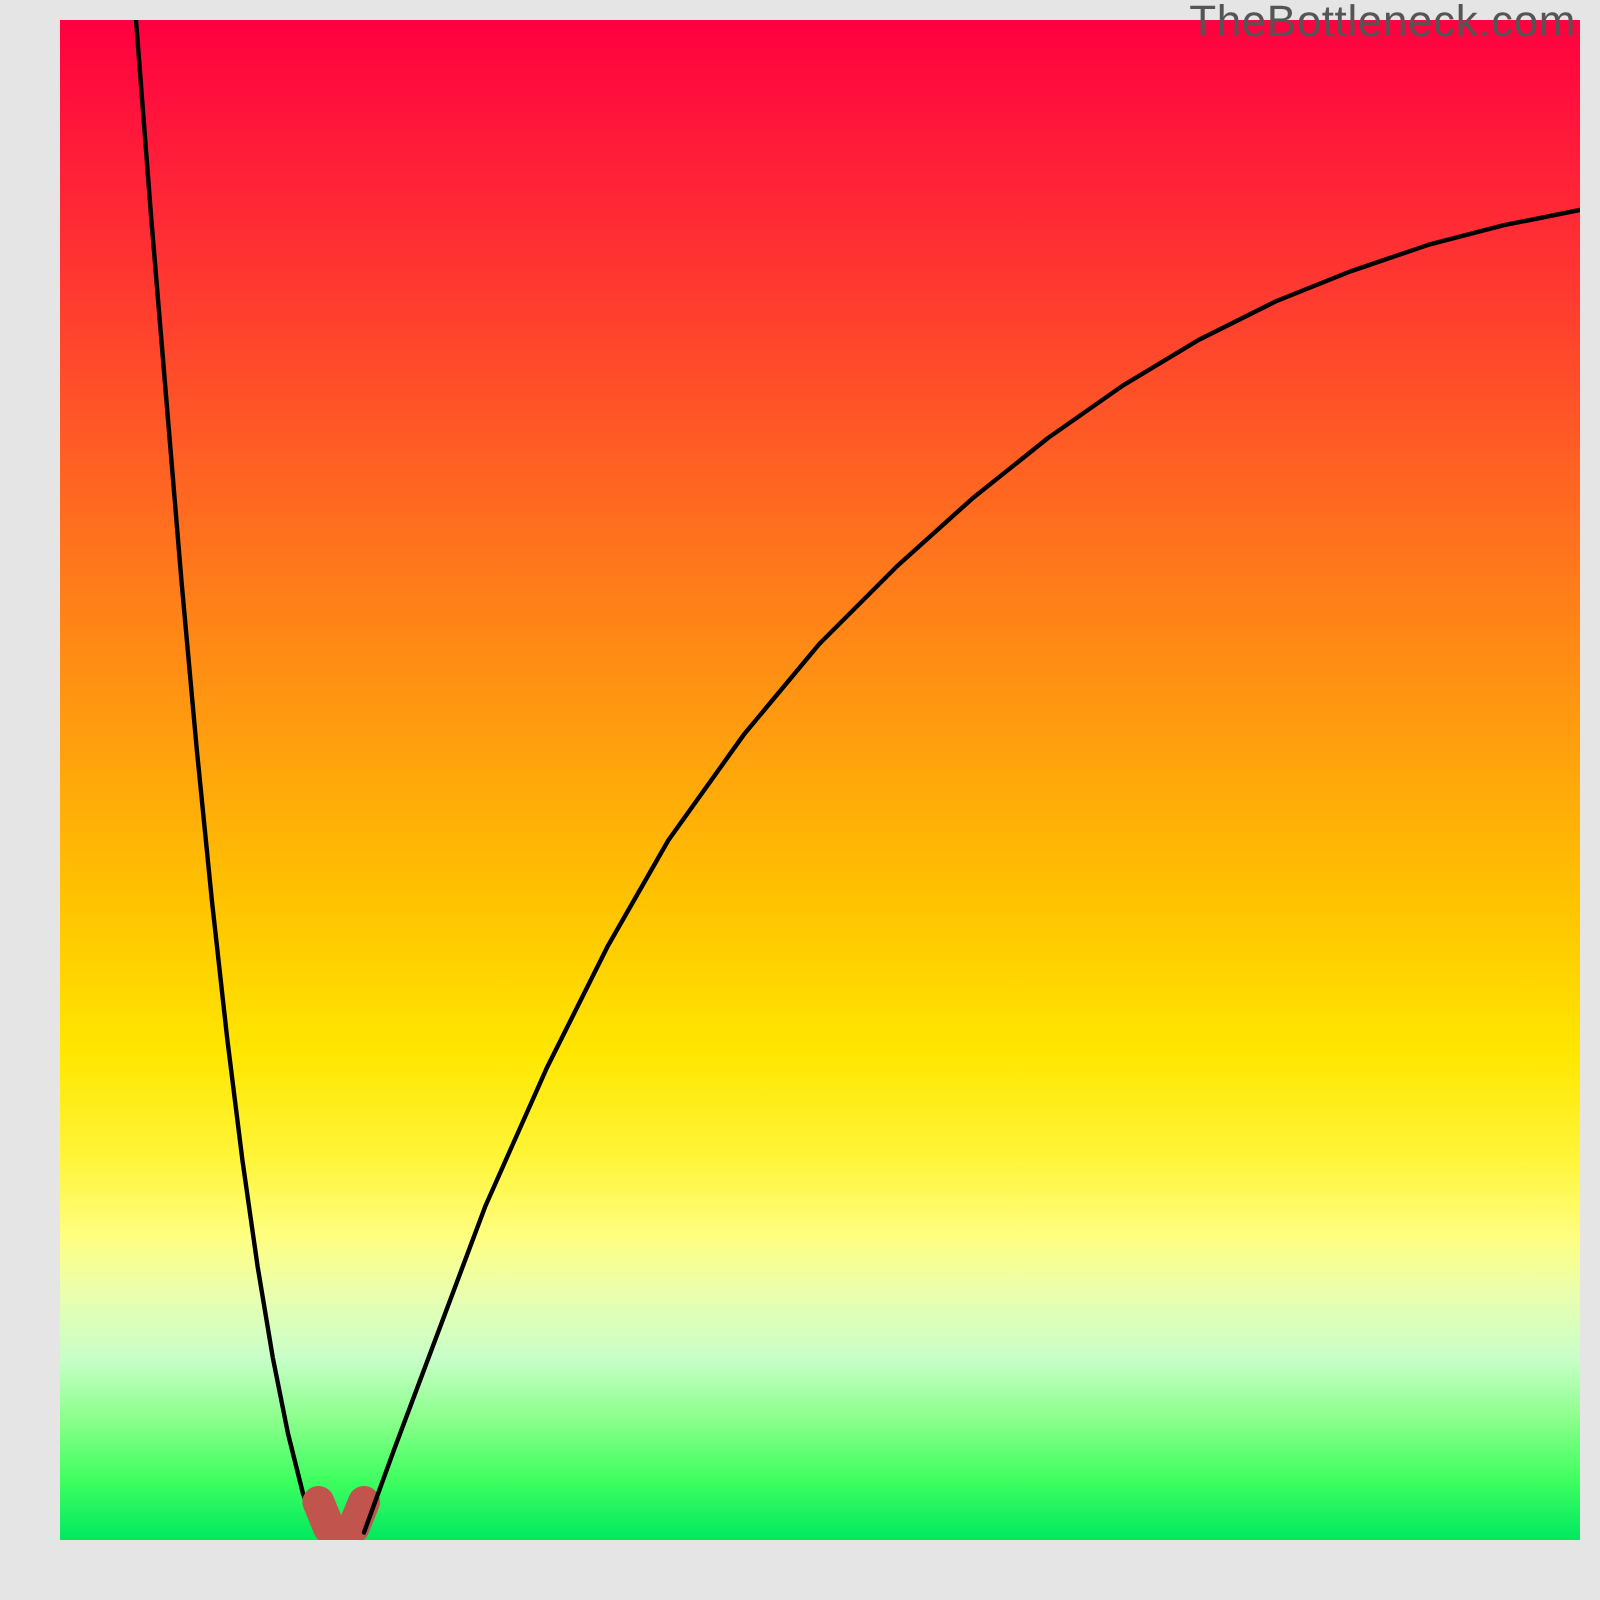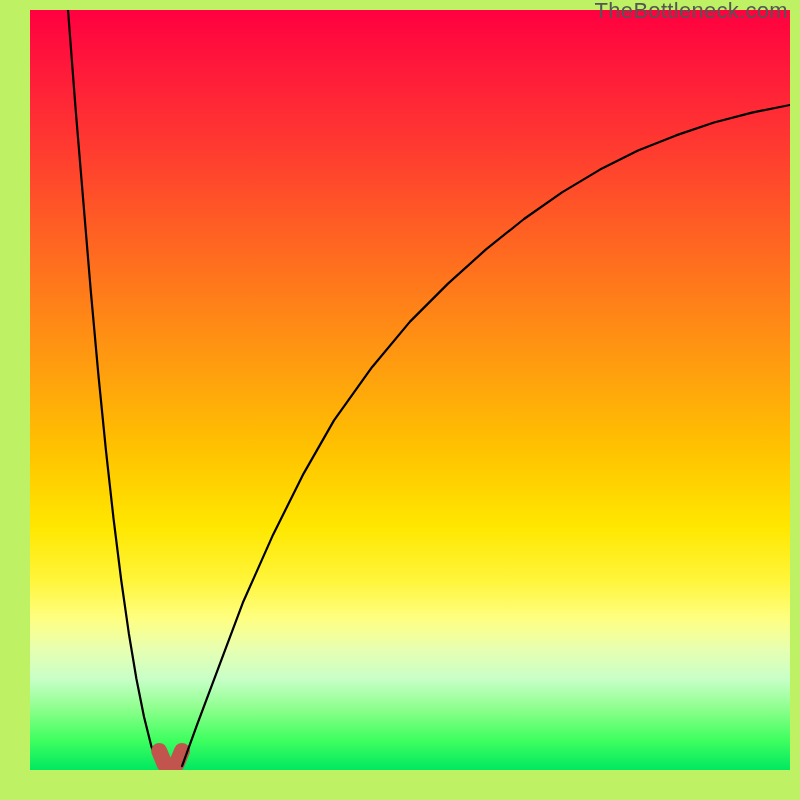--- a/index.html
+++ b/index.html
@@ -1,16 +1,16 @@
 <!DOCTYPE html>
 <html><head>
 <meta charset="utf-8">
 <style>
   html,body{margin:0;padding:0;width:800px;height:800px;overflow:hidden;background:#000;font-family:Arial,Helvetica,sans-serif}
-  .stage{position:relative;width:800px;height:800px;background:#bef264}
+  .stage{position:relative;width:800px;height:800px;background:#e5e5e5}
   .plot-area{position:absolute;left:30px;top:10px;width:760px;height:760px;overflow:hidden}
   .gradient{position:absolute;inset:0;background:linear-gradient(to bottom,
     #ff0040 0%,
     #ff1a3a 8%,
     #ff3a30 18%,
     #ff6a20 32%,
     #ff9a10 46%,
     #ffc300 58%,
     #ffe700 68%,
     #fff53a 75%,

